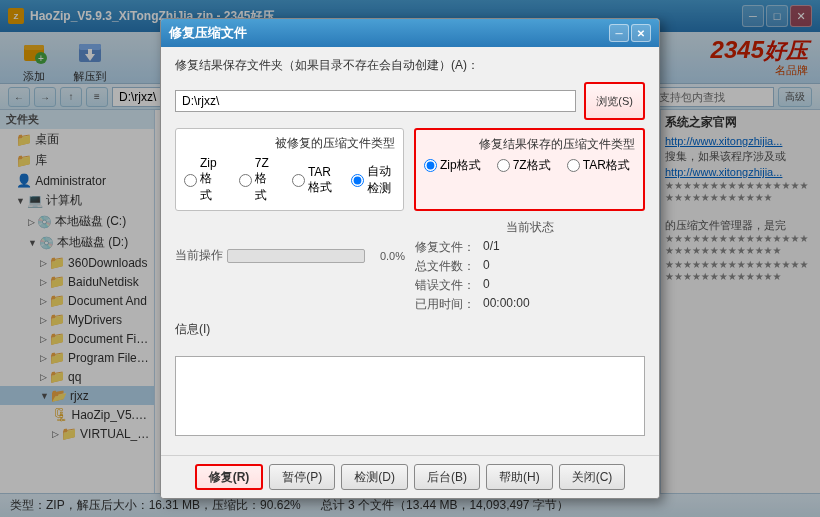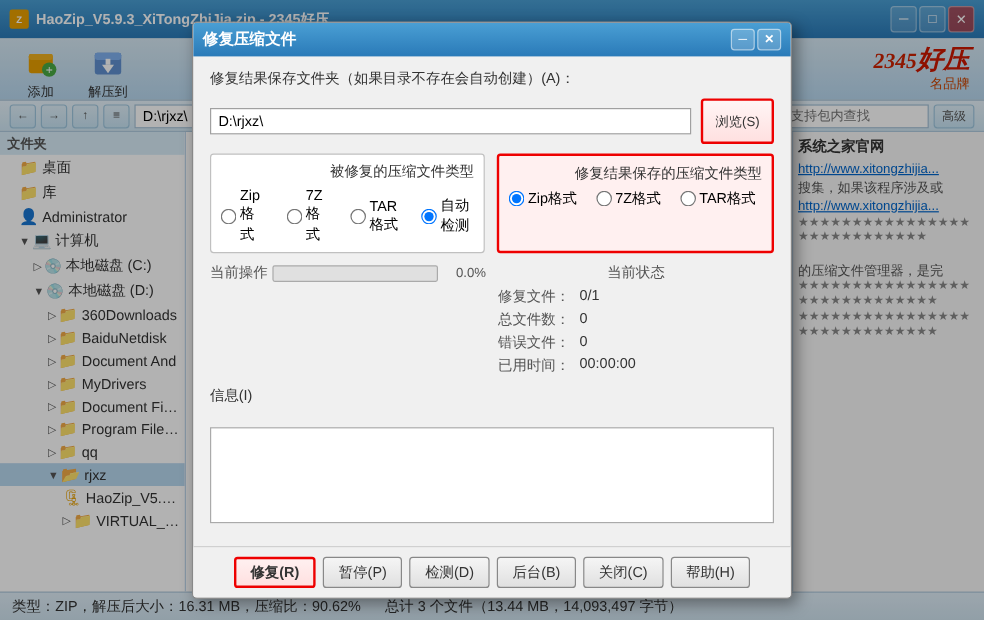--- a/index.html
+++ b/index.html
@@ -490,21 +490,21 @@
         </svg>
       </div>
       <span>解压到</span>
     </button>
 
     <div style="flex:1"></div>
 
     <div class="toolbar-brand">
       <div style="text-align:right; margin-right: 4px;">
         <div style="font-size:22px;font-weight:bold;color:#cc2200;font-style:italic;line-height:1.1;">
-          <span style="color:#cc2200;font-size:18px;font-family:Liberation Serif, serif;">2345</span><span style="font-size:22px;color:#cc1800;">好压</span>
+          <span style="color:#cc2200;font-size:24px;">2345</span><span style="font-size:22px;color:#cc1800;">好压</span>
         </div>
         <div style="font-size:11px;color:#cc4400;">名品牌</div>
       </div>
     </div>
   </div>
 
   <div class="nav-bar">
     <button class="nav-btn">
       <span>←</span>
     </button>
@@ -694,21 +694,21 @@
               <label class="radio-item">
                 <input type="radio" name="result-type" style="">
                 <span>TAR格式</span>
               </label>
             </div>
           </div>
         </div>
 
         <div style="display:flex;gap:10px;margin-bottom:6px;">
 
-          <div style="flex:1;">
+          <div style="flex:1;margin-top:28px;">
             <div class="current-op-row">
               <span class="current-op-label">当前操作</span>
               <div class="progress-bar-container">
                 <div class="progress-bar-fill"></div>
               </div>
               <span class="progress-pct">0.0%</span>
             </div>
           </div>
 
           <div style="flex:1;">
@@ -738,19 +738,19 @@
           <div class="info-label">信息(I)</div>
           <textarea class="info-area" style=""></textarea>
         </div>
       </div>
 
       <div class="modal-footer">
         <button class="footer-btn primary">修复(R)</button>
         <button class="footer-btn">暂停(P)</button>
         <button class="footer-btn">检测(D)</button>
         <button class="footer-btn">后台(B)</button>
+        <button class="footer-btn">帮助(H)</button>
         <button class="footer-btn">关闭(C)</button>
-        <button class="footer-btn">帮助(H)</button>
       </div>
     </div>
   </div>
 
 </div>
 
 </body></html>

